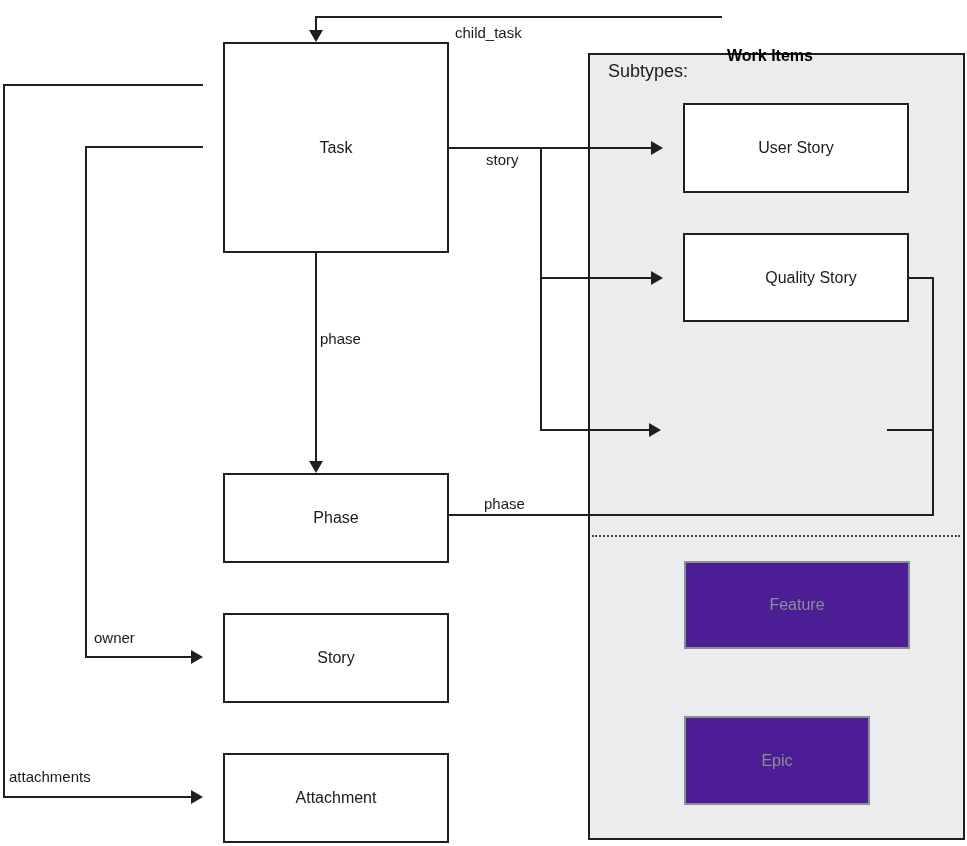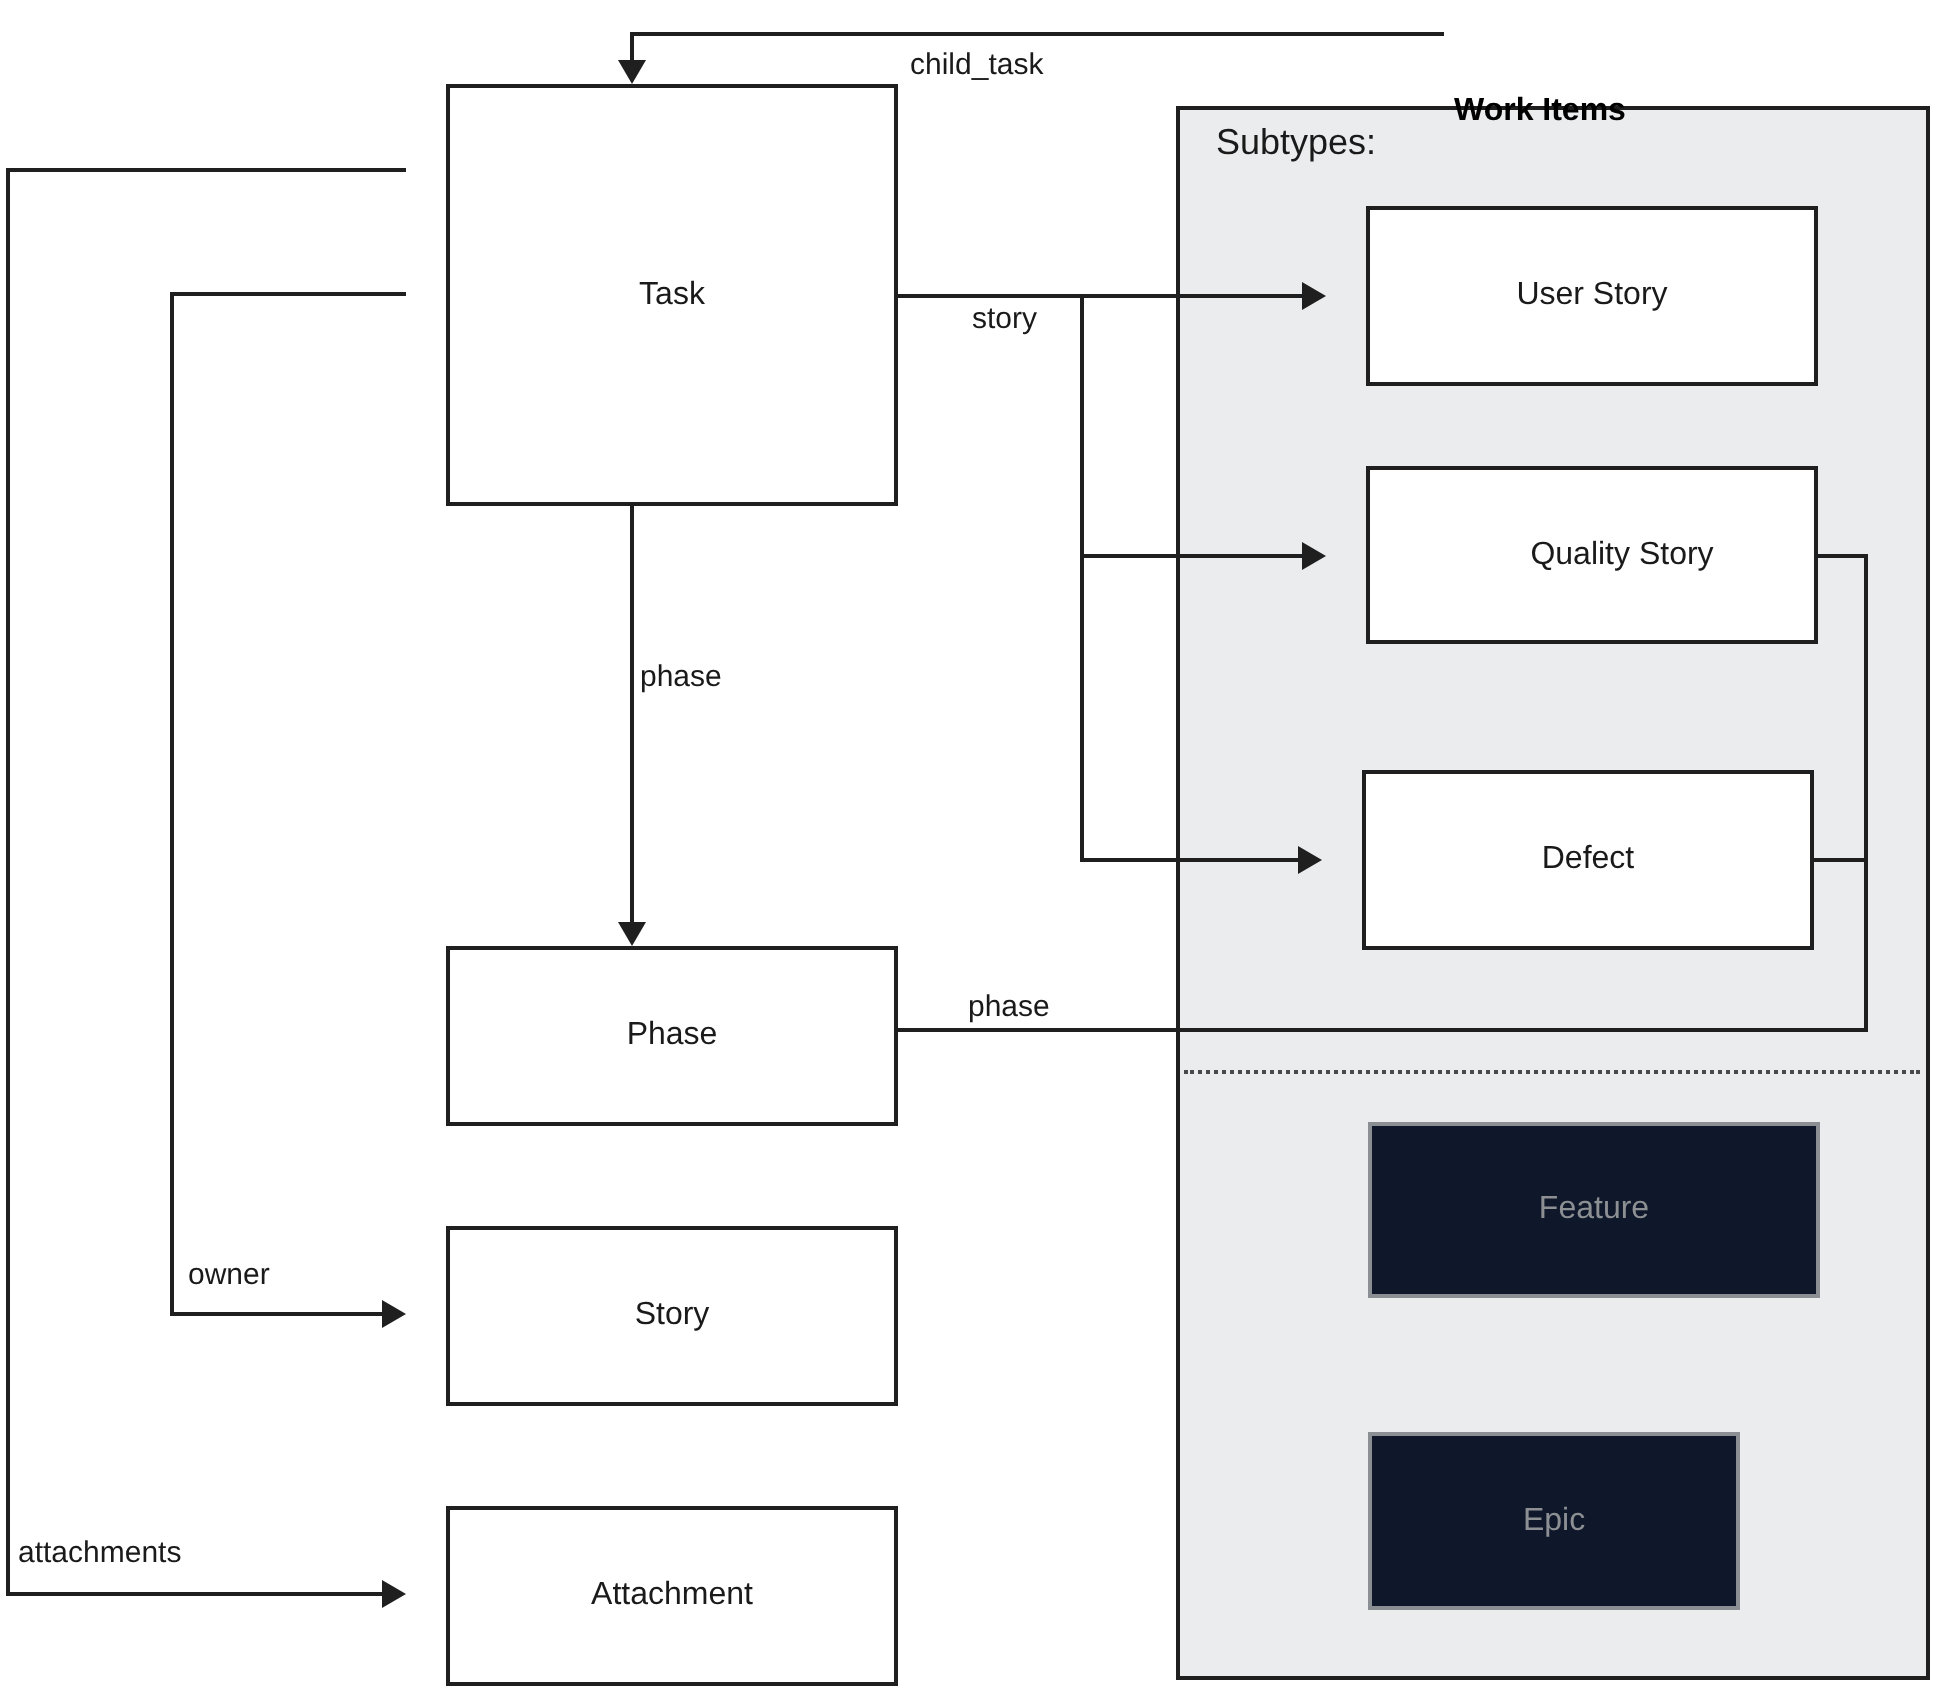--- a/index.html
+++ b/index.html
@@ -31,21 +31,21 @@
     border:2px solid #1f1f1f;
     box-sizing:border-box;
     display:flex;align-items:center;justify-content:center;
     font-size:16px;
     z-index:3;
     margin-left:20px;
   }
   .node.gray{
     border-color:#8b8f93;
     color:#8c9093;
-    background:#0f172a;
+    background:#4c1d95;
   }
   
   .hline,.vline{position:absolute;background:#1f1f1f;z-index:2;}
   .hline{height:2px;}
   .vline{width:2px;}
   .dotline{
     position:absolute;height:0;
     border-top:2px dotted #4a4a4a;
     z-index:2;
   }
@@ -143,23 +143,20 @@
   </div>
 
   <div class="node" style="left:663px;top:103px;width:226px;height:90px;">
     <span>User Story</span>
   </div>
 
   <div class="node" style="left:663px;top:233px;width:226px;height:89px;padding-left:30px;">
     <span>Quality Story</span>
   </div>
 
-  <div class="node" style="left:661px;top:385px;width:226px;height:90px;">
-    <span>Defect</span>
-  </div>
 
   <div class="node gray" style="left:664px;top:561px;width:226px;height:88px;">
     <span>Feature</span>
   </div>
 
   <div class="node gray" style="left:664px;top:716px;width:186px;height:89px;">
     <span>Epic</span>
   </div>
 
 </div>

